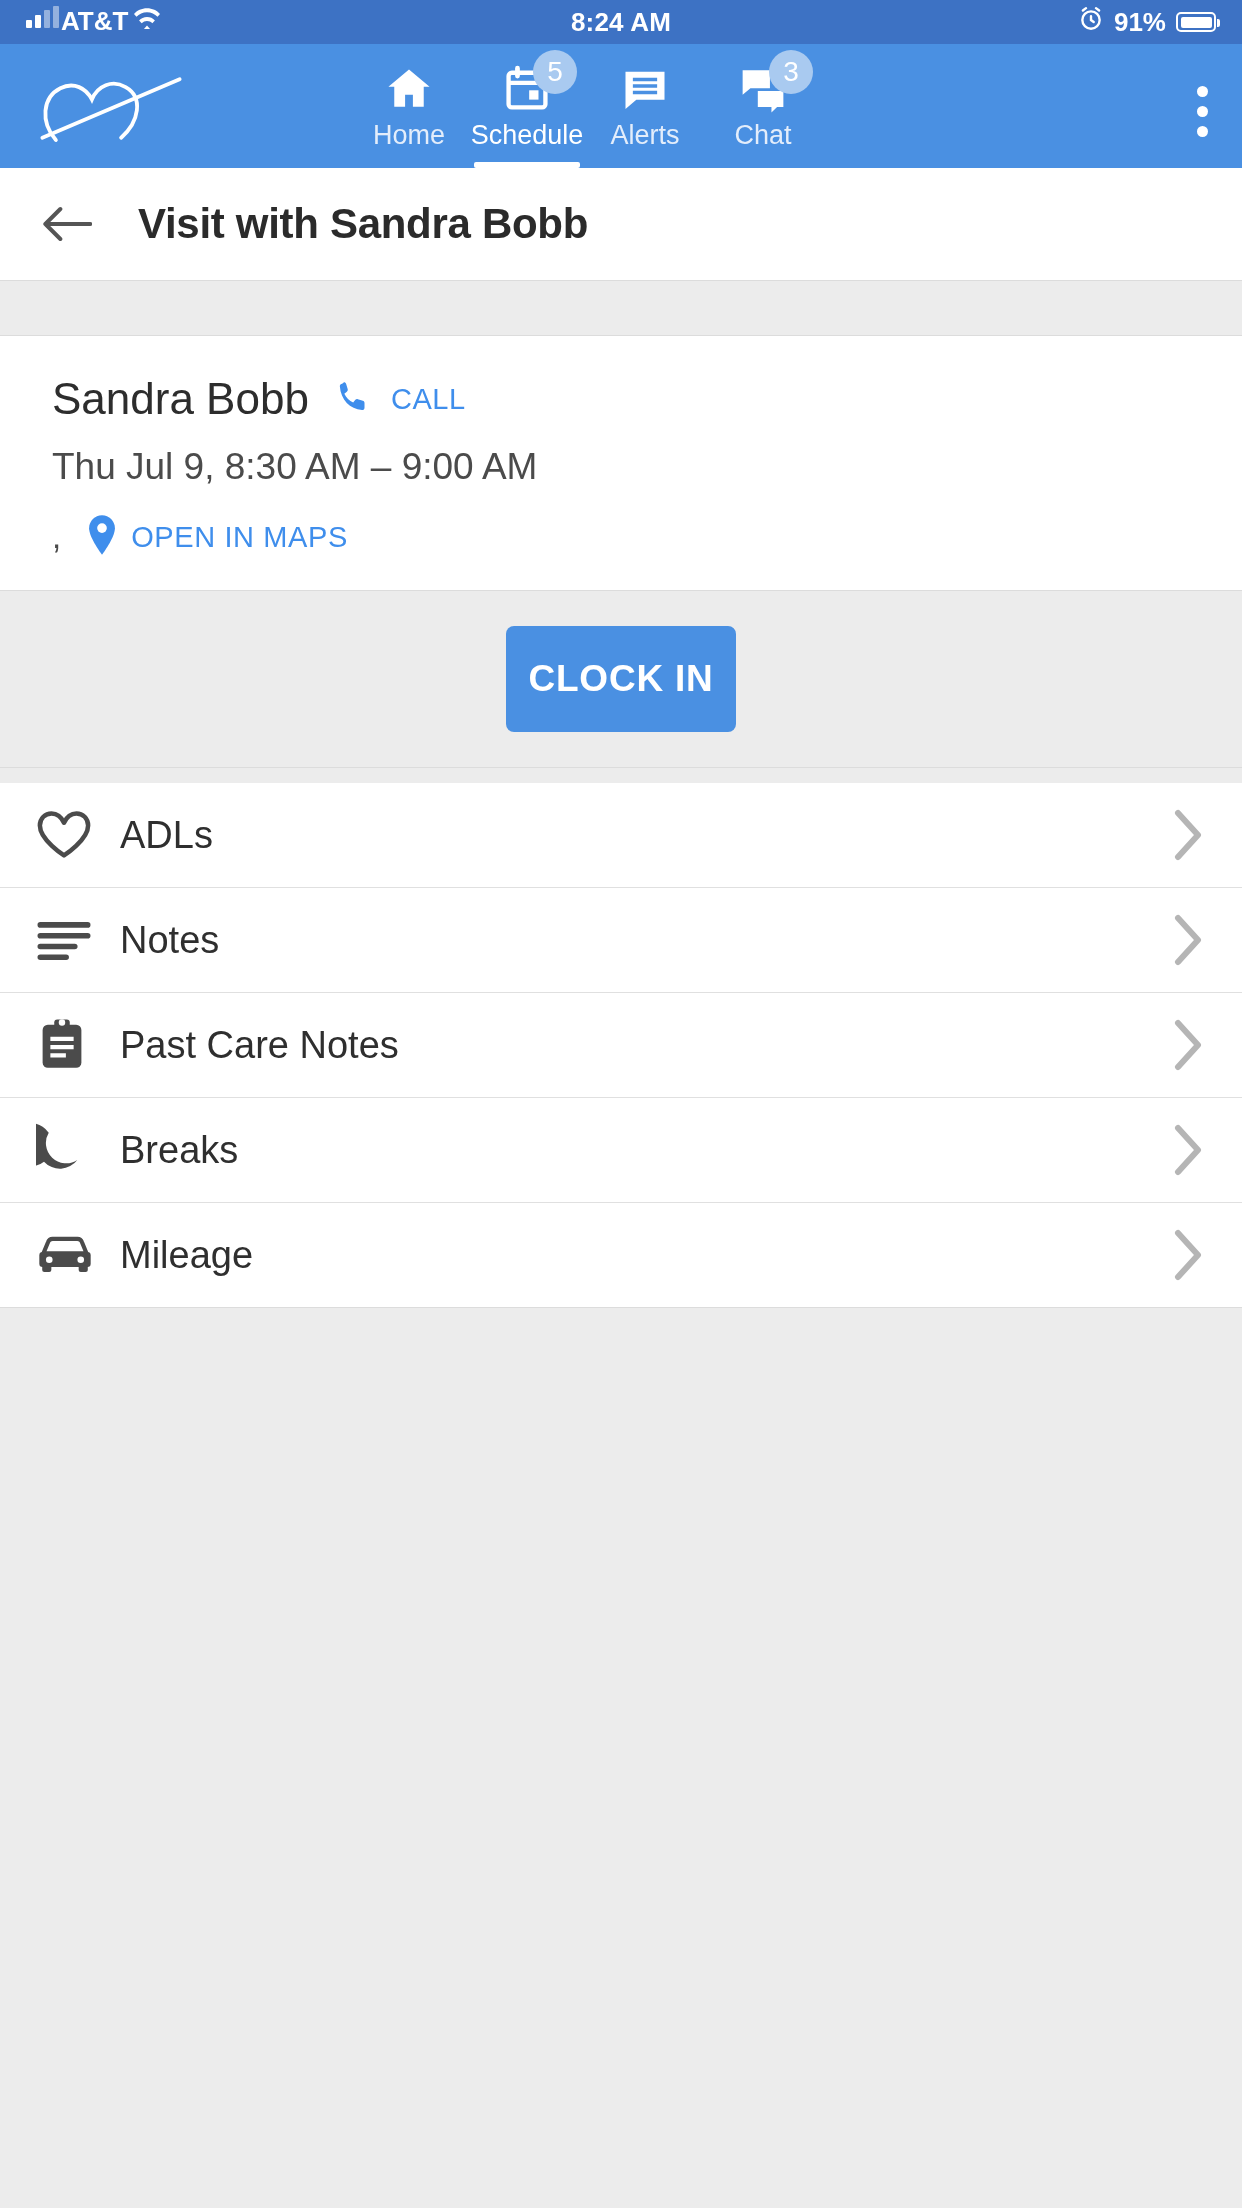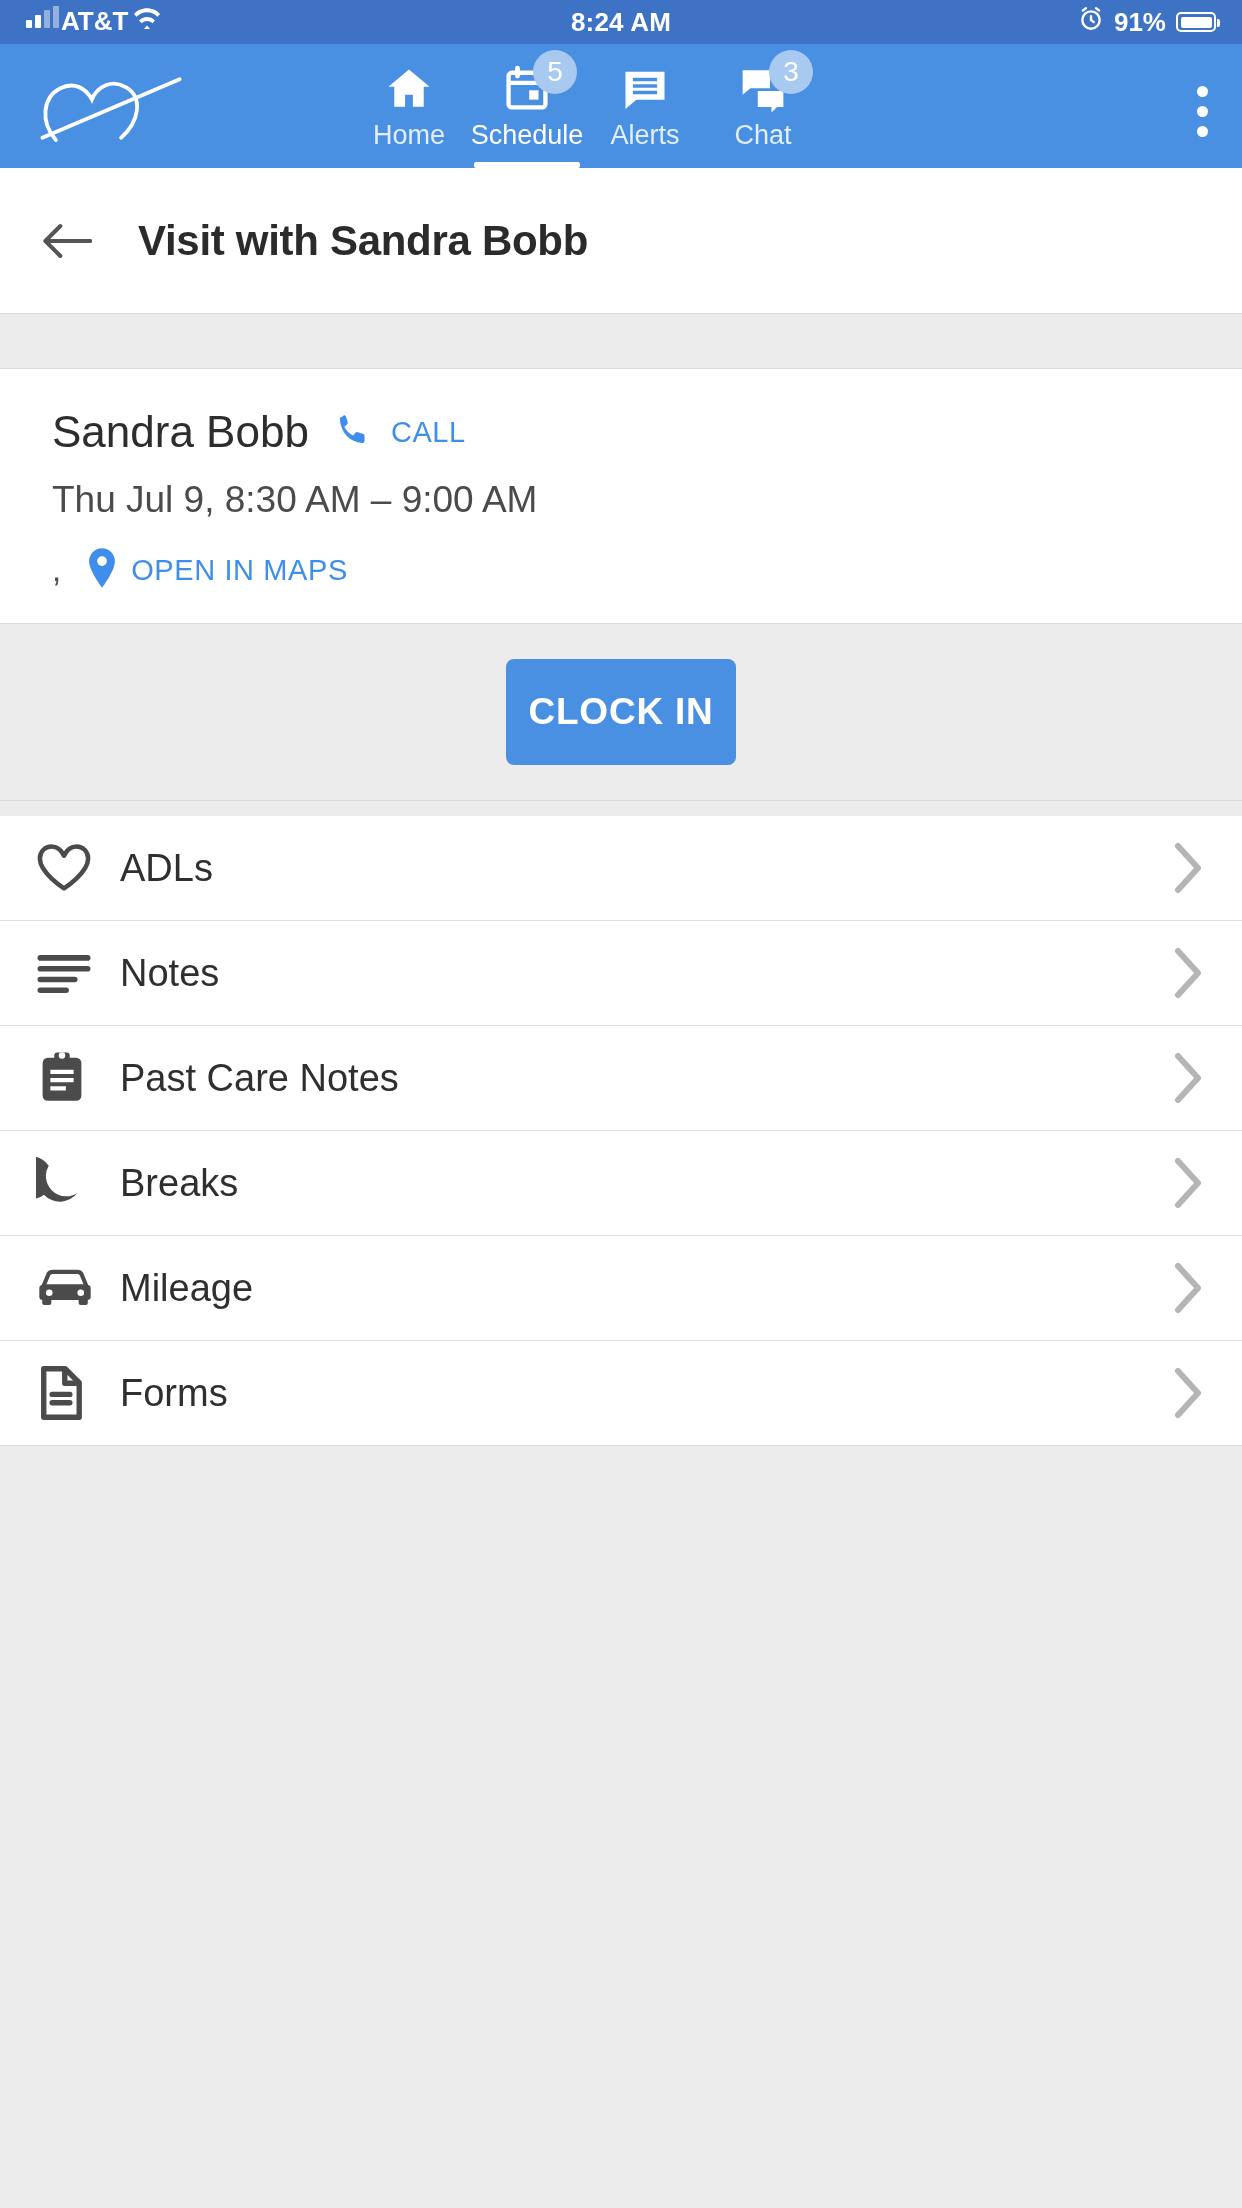--- a/index.html
+++ b/index.html
@@ -59,21 +59,21 @@
     display:flex; align-items:center; justify-content:center;
   }
   .kebab{
     position:absolute; right:34px; top:42px;
     display:flex; flex-direction:column; gap:9px; align-items:center;
   }
   .kebab span{ width:11px;height:11px;border-radius:50%;background:#fff;display:block;}
 
   
   .pageheader{
-    background:#fff; height:145px; display:flex; align-items:center;
+    background:#fff; height:112px; display:flex; align-items:center;
     padding-left:40px; gap:44px;
   }
   .backarrow{ width:54px;height:54px; display:flex;align-items:center;justify-content:center;}
   .pagetitle{ font-size:42px; font-weight:bold; color:#2b2b2b; letter-spacing:-.3px;}
 
   
   .spacer{ background:#ececec; border-top:1px solid #dcdcdc; border-bottom:1px solid #dcdcdc; }
   .spacer-top{ height:56px; }
 
   
@@ -336,31 +336,16 @@
       </svg>
     </span>
     <span class="rowlabel">Mileage</span>
     <span class="chev">
       <svg width="34" height="52" viewBox="0 0 16 26">
         <path d="M3 2l10 11L3 24" fill="none" stroke="#b5b5b5" stroke-width="3" stroke-linecap="round" stroke-linejoin="round"></path>
       </svg>
     </span>
   </div>
 
-  <div class="row">
-    <span class="rowicon">
-      <svg width="50" height="56" viewBox="0 0 20 24">
-        <path d="M2.6 1.6h9.2l6 6v14.8H2.6z" fill="none" stroke="#4b4b4b" stroke-width="2.3" stroke-linejoin="round"></path>
-        <path d="M11.6 1.6v6.2h6.2" fill="none" stroke="#4b4b4b" stroke-width="2.3" stroke-linejoin="round"></path>
-        <path d="M6.2 12.6h7.6M6.2 16.2h7.6" stroke="#4b4b4b" stroke-width="2.3" stroke-linecap="round"></path>
-      </svg>
-    </span>
-    <span class="rowlabel">Forms</span>
-    <span class="chev">
-      <svg width="34" height="52" viewBox="0 0 16 26">
-        <path d="M3 2l10 11L3 24" fill="none" stroke="#b5b5b5" stroke-width="3" stroke-linecap="round" stroke-linejoin="round"></path>
-      </svg>
-    </span>
-  </div>
 
 </div>
 
 <div class="bottomfill"></div>
 
 </body></html>

